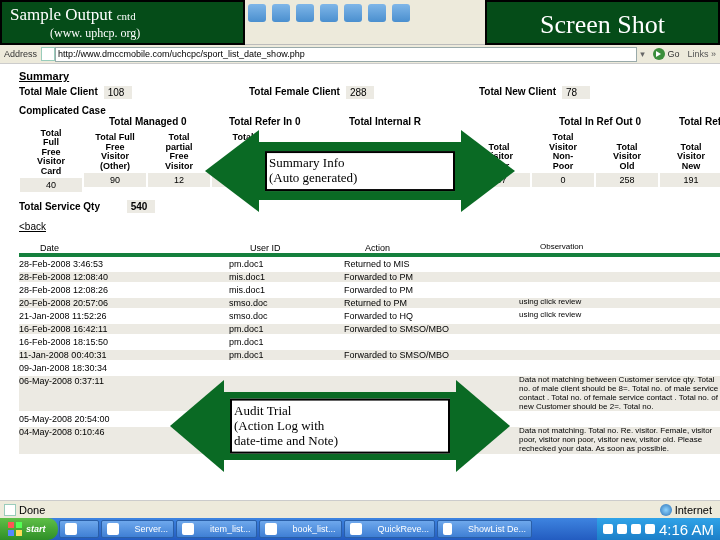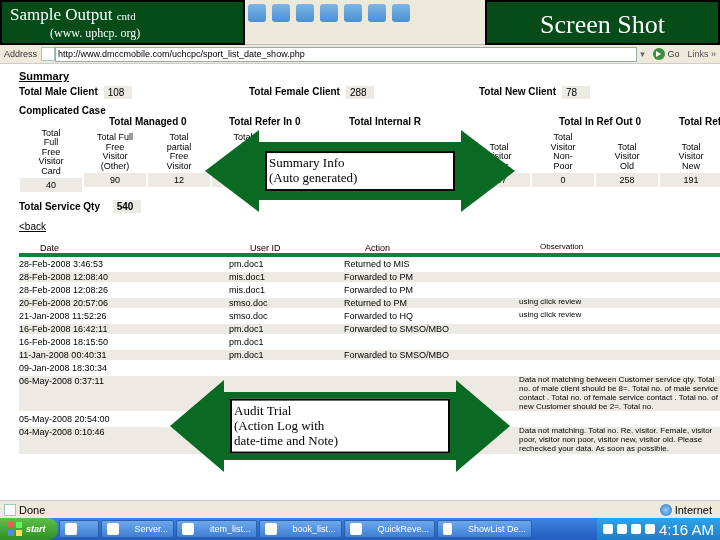--- a/index.html
+++ b/index.html
@@ -39,25 +39,25 @@
 
   .sum1 .cell { width:230px; }
   .sum1 .cell:nth-child(3){ width:210px; }
 
   .compl { font-weight:bold; margin-top:6px; }
   .comprow { display:flex; }
   .comprow .clabel { min-width:120px; }
 
   .grid { display:flex; margin-top:2px; }
   .grid .col { flex:1; text-align:center; font-size:9px; }
-  .grid .hdr { font-weight:normal; white-space:pre-line; line-height:1.05; min-height:42px; display:flex;align-items:flex-end;justify-content:center; }
+  .grid .hdr { font-weight:bold; white-space:pre-line; line-height:1.05; min-height:42px; display:flex;align-items:flex-end;justify-content:center; }
   .grid .val { background:#eceae3; margin:2px 1px; padding:2px 0; }
 
   .tsvc { font-weight:bold; margin-top:6px; }
-  .tsvc .cval { margin-left:10px; }
+  .tsvc .cval { margin-left:24px; }
 
   .back { font-size:10px; text-decoration:underline; cursor:pointer; margin-top:8px; display:inline-block; }
 
   .log { margin-top:10px; }
   .log-hdr, .log-row { display:flex; font-size:9px; border-top:1px solid transparent;}
   .log-hdr { font-weight:normal; border-bottom:4px solid #15803d;padding-left:21px; }
   .c-date { width:210px; }
   .c-user { width:115px; }
   .c-act  { width:175px; }
   .c-obs  { flex:1; font-size:8px; line-height:1.1; }

